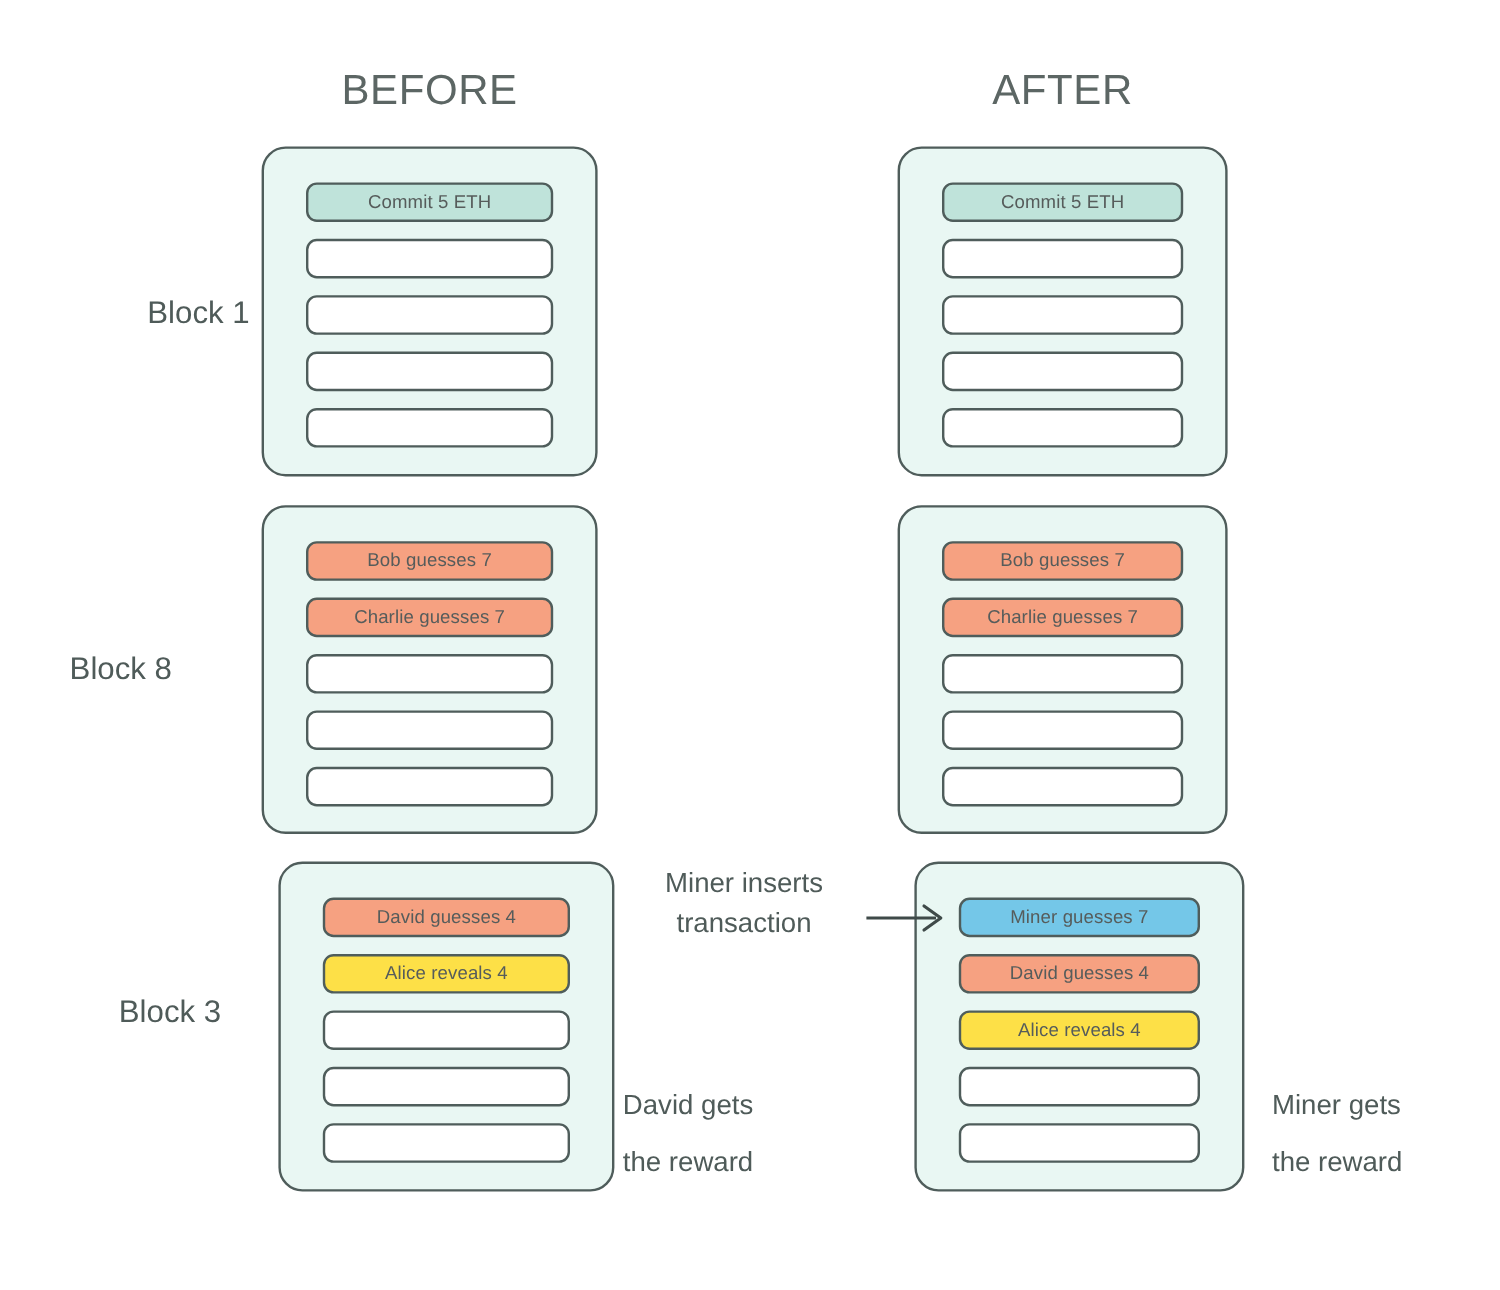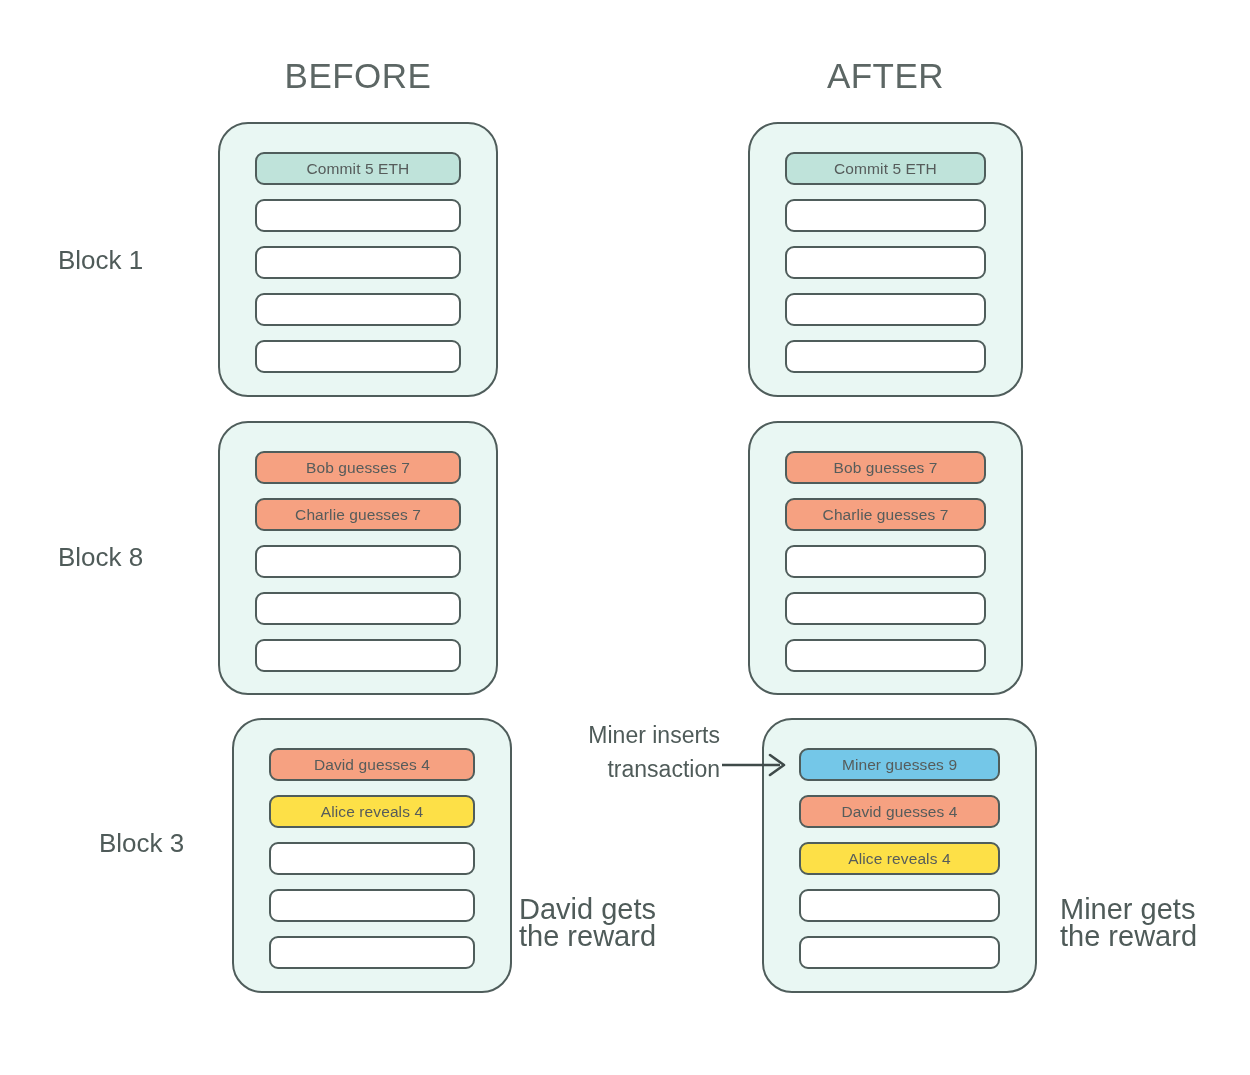--- a/index.html
+++ b/index.html
@@ -35,31 +35,31 @@
 
   
   .block-label {
     position: absolute;
     left: 58px;
     width: 150px;
     font-size: 26px;
     color: #4f5b59;
     white-space: nowrap;
   }
-  .block-label.b1 { top: 245px; }
+  .block-label.b1 { top: 245px; text-align: right; }
   .block-label.b2 { top: 542px; }
   .block-label.b3 { top: 828px; margin-left: 41px; }
 
   
   .block {
     position: absolute;
     box-sizing: border-box;
     background: #e9f7f3;
     border: 2.5px solid #4f5d5b;
-    border-radius: 30px;
+    border-radius: 20px;
     padding: 0;
   }
 
   .block.left  { left: 218px; width: 280px; }
   .block.right { left: 748px; width: 275px; }
 
   .block.r1 { top: 122px;  height: 275px; }
   .block.r2 { top: 421px;  height: 274px; }
   .block.r3 { top: 718px;  height: 275px; margin-left: 14px; }
 
@@ -101,36 +101,37 @@
     font-size: 23px;
     line-height: 34px;
     color: #4f5b59;
     text-align: right;
     white-space: pre-line;
   }
   .annot.miner-insert {
     left: 520px;
     width: 200px;
     top: 718px;
+    text-align: center;
   }
 
   .arrow {
     position: absolute;
     left: 722px;
     top: 748px;
     width: 70px;
     height: 34px;
     overflow: visible;
   }
 
   
   .caption {
     position: absolute;
-    font-size: 29px;
-    line-height: 27px;
+    font-size: 23px;
+    line-height: 48px;
     color: #4f5b59;
     white-space: pre-line;
   }
   .caption.left-reward  { left: 519px;  top: 896px; width: 180px; }
   .caption.right-reward { left: 1060px; top: 896px; width: 180px; }
 </style>
 </head>
 <body>
 
 <div class="stage">
@@ -183,21 +184,21 @@
     <div class="rows">
         <div class="tx guess">Bob guesses 7</div>
         <div class="tx guess">Charlie guesses 7</div>
         <div class="tx empty"></div>
         <div class="tx empty"></div>
         <div class="tx empty"></div>
       </div>
   </div>
   <div class="block right r3">
     <div class="rows">
-        <div class="tx miner">Miner guesses 9</div>
+        <div class="tx miner">Miner guesses 7</div>
         <div class="tx guess">David guesses 4</div>
         <div class="tx reveal">Alice reveals 4</div>
         <div class="tx empty"></div>
         <div class="tx empty"></div>
       </div>
   </div>
 
   <div class="annot miner-insert">Miner inserts
 transaction</div>
 

